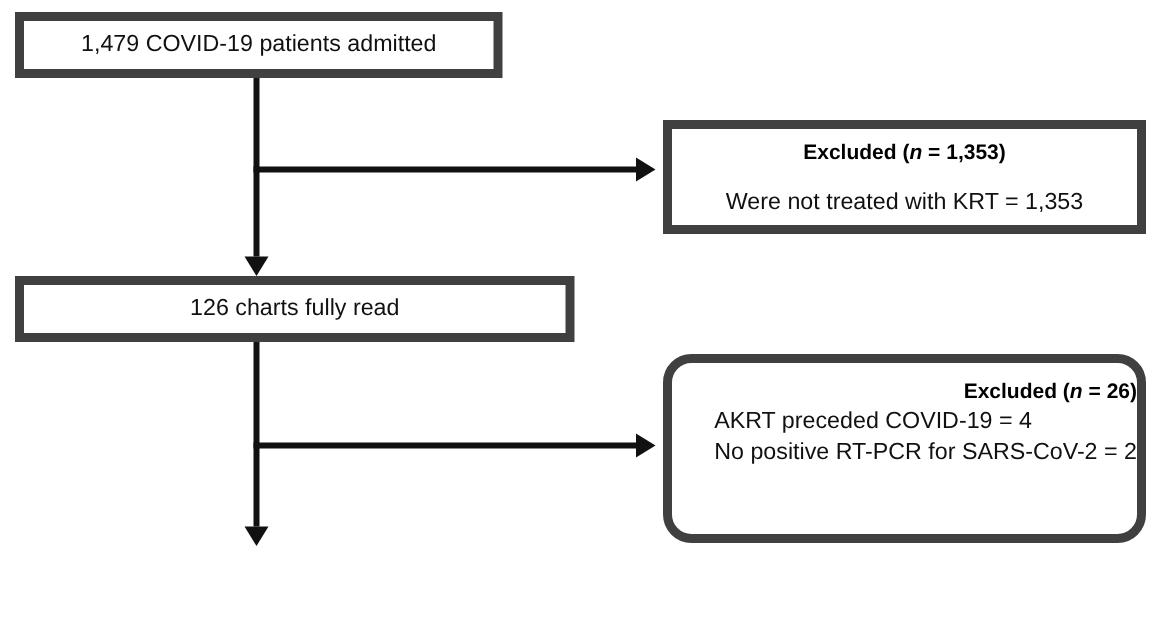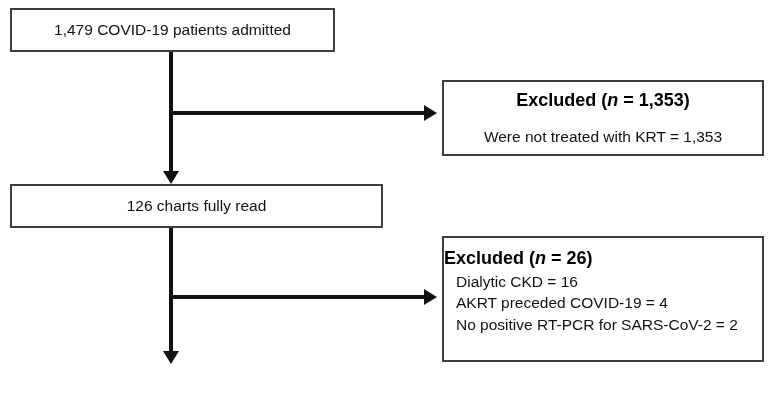--- a/index.html
+++ b/index.html
@@ -14,45 +14,45 @@
   #flowchart {
     position: relative;
     width: 775px;
     height: 415px;
     background: #ffffff;
     overflow: hidden;
   }
   .node-box {
     position: absolute;
     box-sizing: border-box;
-    border: 2px solid #404040;
+    border: 6px solid #404040;
     background: #ffffff;
     display: flex;
     flex-direction: column;
     align-items: center;
     justify-content: center;
   }
   .node-label {
     font-size: 15.5px;
     line-height: 1.25;
     color: #111111;
     text-align: center;
     white-space: nowrap;
   }
   
   #box-admitted  { left: 10px;  top: 8px;   width: 325px; height: 44px; }
   #box-charts    { left: 10px;  top: 184px; width: 373px; height: 44px; }
   #box-included  { left: 10px;  top: 363px; width: 325px; height: 49px; }
 
   
   #box-excluded-1 { left: 442px; top: 80px;  width: 322px; height: 76px; justify-content: center; }
-  #box-excluded-2 { left: 442px; top: 236px; width: 322px; height: 126px; justify-content: flex-start; align-items: flex-start; }
+  #box-excluded-2 { left: 442px; top: 236px; width: 322px; height: 126px; justify-content: flex-start; align-items: flex-end; border-radius: 19px; }
 
   .excl-title {
-    font-size: 18px;
+    font-size: 14px;
     font-weight: bold;
     text-align: center;
     color: #000000;
     white-space: nowrap;
   }
   .excl-title .n-italic { font-style: italic; }
 
   #box-excluded-1 .excl-title { margin-bottom: 17px; }
   #box-excluded-1 .excl-sub {
     font-size: 15.5px;
@@ -129,20 +129,19 @@
 
   <div class="conn-v" style="left:169px; top:228px; height:123px;"></div>
   <div class="arrow-down" style="left:163px; top:351px;"></div>
 
   <div class="conn-h" style="left:169px; top:295px; width:255px;"></div>
   <div class="arrow-right" style="left:424px; top:289px;"></div>
 
   <div class="node-box" id="box-excluded-2">
     <div class="excl-title"><span>Excluded (</span><span class="n-italic">n</span><span> = 26)</span></div>
     <ul class="excl-list">
-      <li>Dialytic CKD = 16</li>
       <li>AKRT preceded COVID-19 = 4</li>
       <li>No positive RT-PCR for SARS-CoV-2 = 2</li>
     </ul>
   </div>
 
 
 </div>
 
 </body></html>

